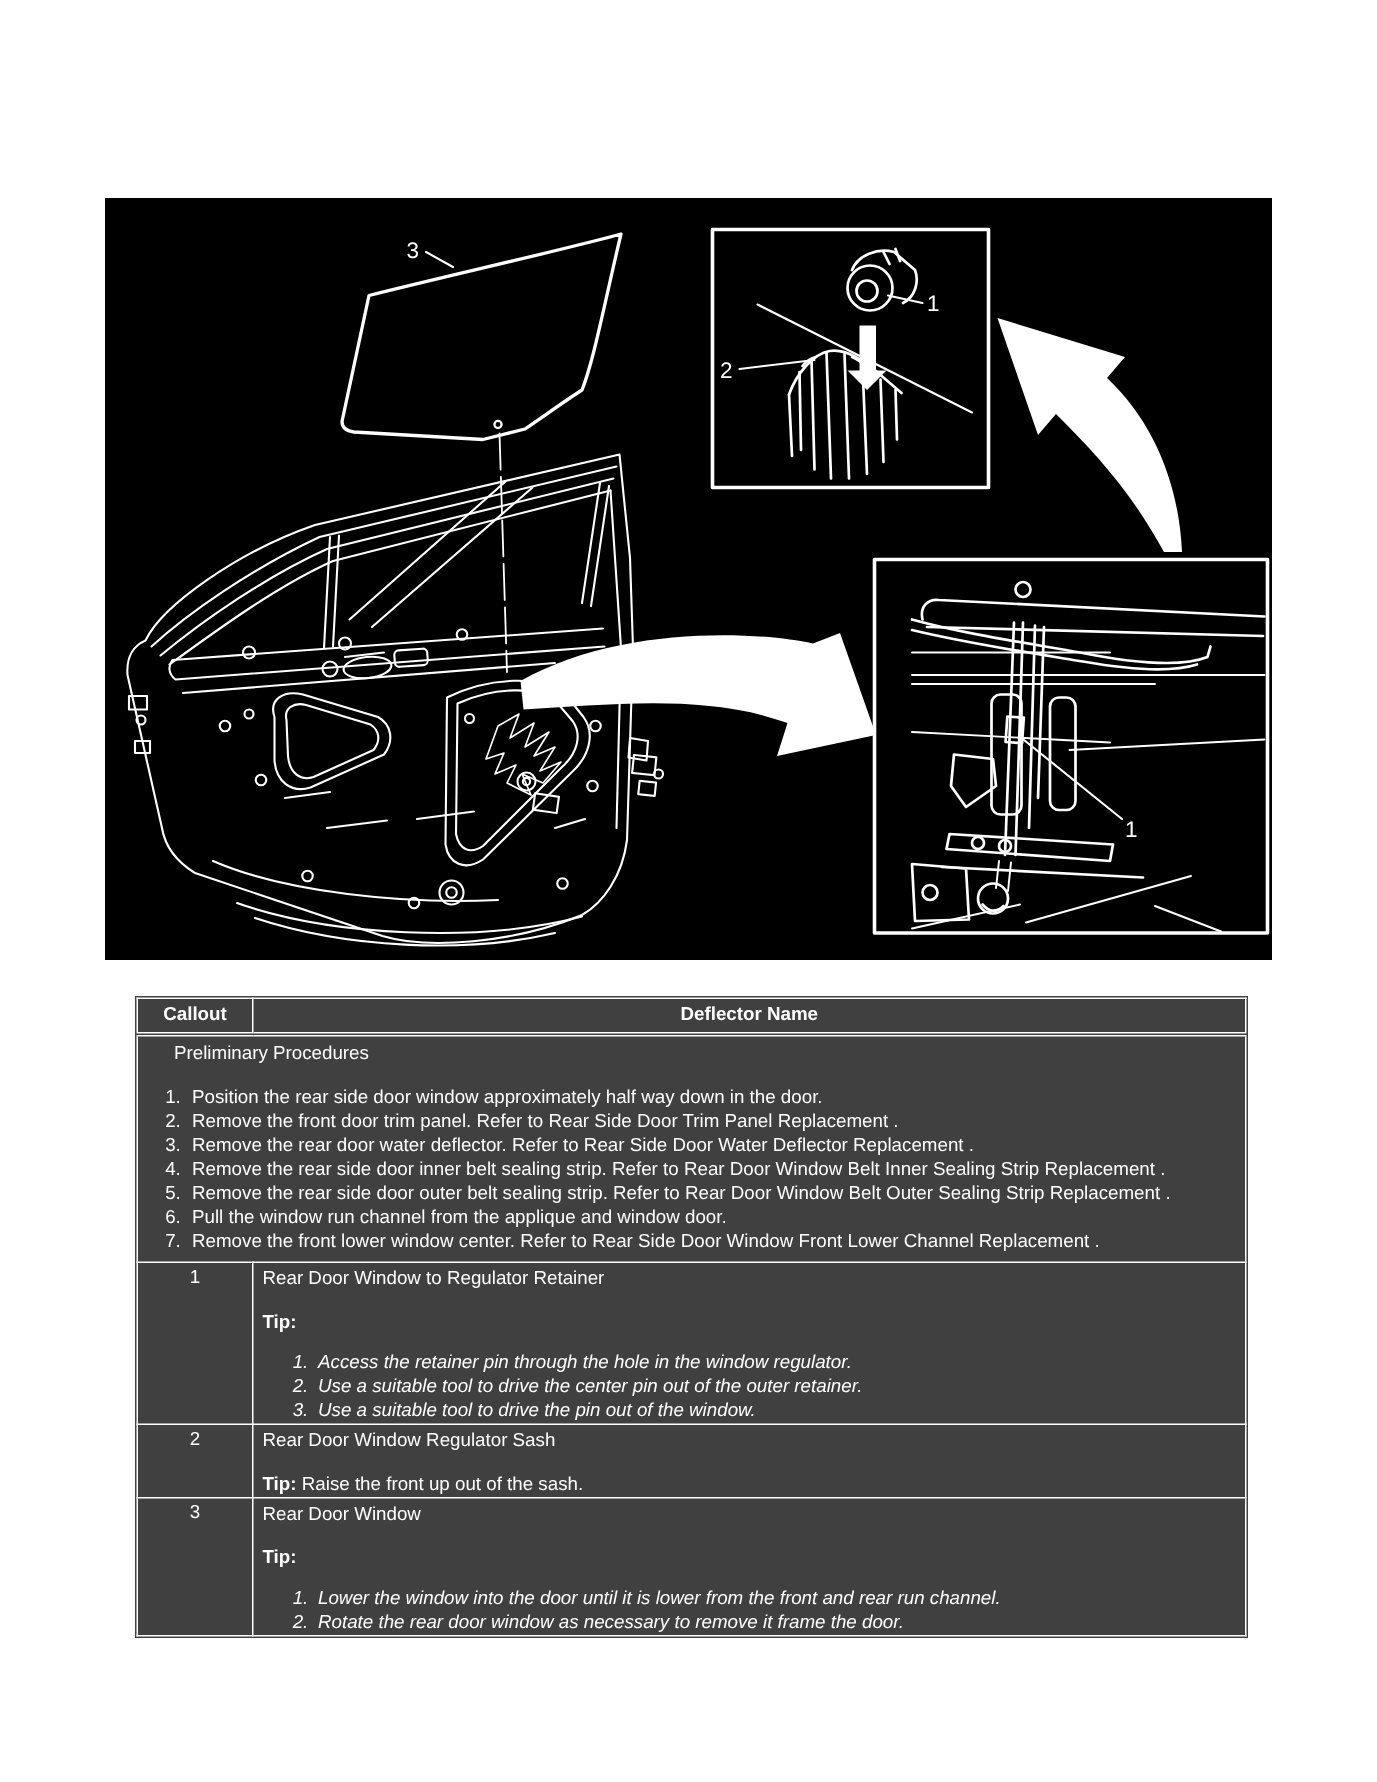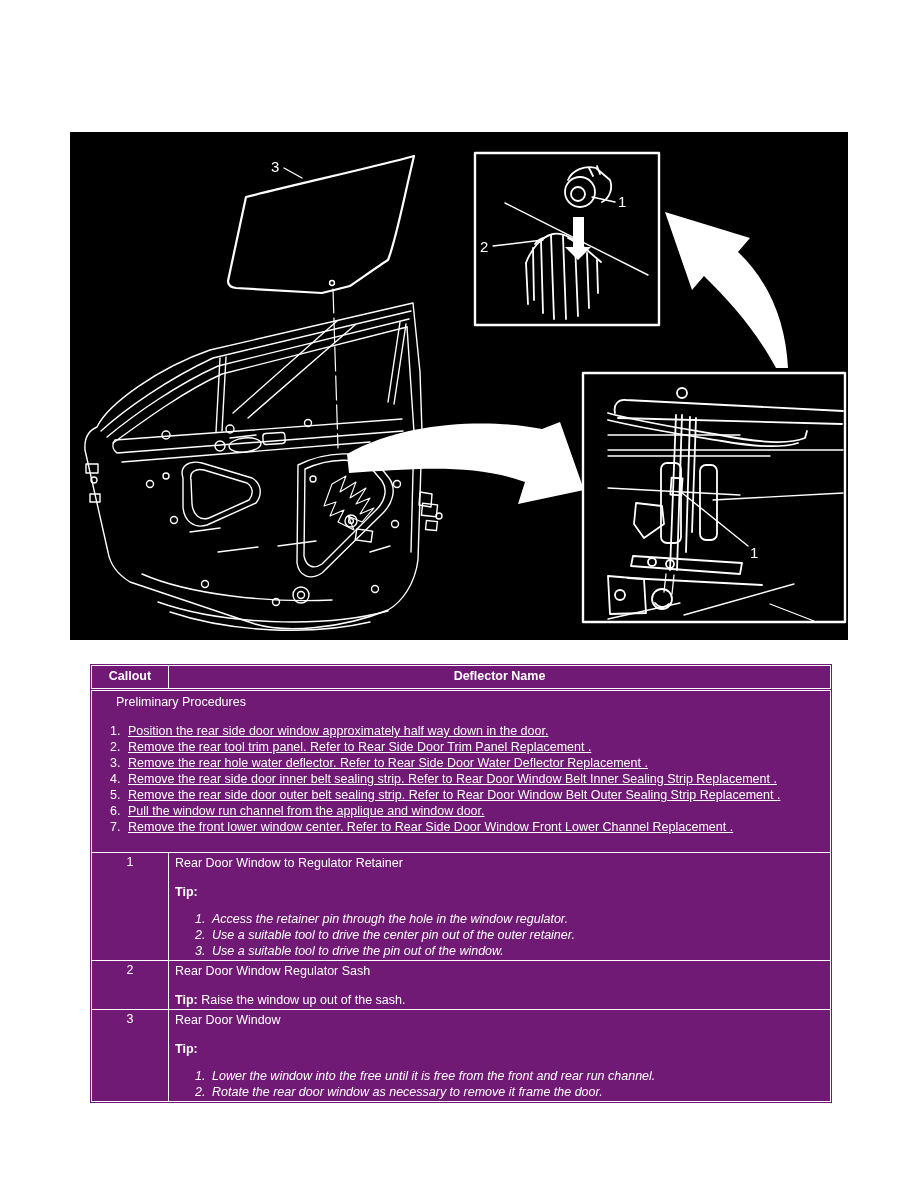--- a/index.html
+++ b/index.html
@@ -4,32 +4,32 @@
 <style>
   html,body{margin:0;padding:0;background:#e8e8e8;}
   .page{position:relative;width:918px;height:1188px;background:#ffffff;margin:0 auto;
         font-family:"Liberation Sans",sans-serif;overflow:hidden;}
   
   .diagram{position:absolute;left:70px;top:132px;width:778px;height:508px;background:#000;}
   .diagram svg{display:block;width:100%;height:100%;}
   .wline{stroke:#fff;fill:none;stroke-linecap:round;stroke-linejoin:round;}
   .callout-num{fill:#fff;font-family:"Liberation Sans",sans-serif;font-size:15px;}
   
-  .doc-table-wrap{position:absolute;left:88px;top:662px;width:740px;background:#701a75;
+  .doc-table-wrap{position:absolute;left:88px;top:662px;width:740px;background:#404040;
                   border:2px solid #fff;padding:1px;}
   table.doc{width:100%;border-collapse:collapse;color:#fff;
             font-family:"Liberation Sans",sans-serif;font-size:12.5px;line-height:16px;}
   table.doc th,table.doc td{border:1px solid #fff;vertical-align:top;padding:1px 6px;}
   table.doc th{font-weight:bold;text-align:center;height:18px;padding:2px 4px;
                border-bottom:3px double #fff;}
   th.callout-col,td.callout-cell{width:64px;}
   td.callout-cell{text-align:center;vertical-align:middle;font-size:12.5px;}
   td.prelim-cell{padding:6px 8px 10px 10px;}
   .prelim-title{font-weight:normal;margin:2px 0 0 18px;}
-  ol.steps{margin:13px 0 0 0;padding:0 0 16px 26px;text-decoration:underline;}
+  ol.steps{margin:13px 0 0 0;padding:0 0 5px 26px;}
   ol.steps li{margin:0;padding-left:4px;}
   td.component-cell{padding:3px 8px 8px 6px;margin-left:44px;}
   .comp-name{margin:1px 0 0 0;}
   .tip-line{margin:13px 0 0 0;}
   .tip-label{font-weight:bold;}
   ol.substeps{margin:11px 0 0 12px;padding:0 0 0 22px;}
   ol.substeps li{margin:0;padding-left:3px;font-style:italic;}
 </style>
 </head>
 <body>
@@ -173,22 +173,22 @@
           <tr>
         <th class="callout-col">Callout</th>
         <th>Deflector Name</th>
       </tr>
 
       <tr style="height:144px;">
         <td class="prelim-cell" colspan="2">
           <div class="prelim-title">Preliminary Procedures</div>
           <ol class="steps">
             <li>Position the rear side door window approximately half way down in the door.</li>
-            <li>Remove the rear tool trim panel. Refer to Rear Side Door Trim Panel Replacement .</li>
-            <li>Remove the rear hole water deflector. Refer to Rear Side Door Water Deflector Replacement .</li>
+            <li>Remove the front door trim panel. Refer to Rear Side Door Trim Panel Replacement .</li>
+            <li>Remove the rear door water deflector. Refer to Rear Side Door Water Deflector Replacement .</li>
             <li>Remove the rear side door inner belt sealing strip. Refer to Rear Door Window Belt Inner Sealing Strip Replacement .</li>
             <li>Remove the rear side door outer belt sealing strip. Refer to Rear Door Window Belt Outer Sealing Strip Replacement .</li>
             <li>Pull the window run channel from the applique and window door.</li>
             <li>Remove the front lower window center. Refer to Rear Side Door Window Front Lower Channel Replacement .</li>
           </ol>
         </td>
       </tr>
 
       <tr style="height:106px;">
         <td class="callout-cell">1</td>
@@ -204,34 +204,34 @@
           </ol>
         </td>
       </tr>
 
       <tr style="height:45px;">
         <td class="callout-cell">2</td>
         <td class="component-cell">
           <div class="comp-name">Rear Door Window Regulator Sash</div>
           <div class="tip-line">
             <span class="tip-label">Tip:</span>
-            <span>Raise the window up out of the sash.</span>
+            <span>Raise the front up out of the sash.</span>
           </div>
         </td>
       </tr>
 
       <tr style="height:86px;">
         <td class="callout-cell">3</td>
         <td class="component-cell">
           <div class="comp-name">Rear Door Window</div>
           <div class="tip-line">
             <span class="tip-label">Tip:</span>
           </div>
           <ol class="substeps">
-            <li>Lower the window into the free until it is free from the front and rear run channel.</li>
+            <li>Lower the window into the door until it is lower from the front and rear run channel.</li>
             <li>Rotate the rear door window as necessary to remove it frame the door.</li>
           </ol>
         </td>
       </tr>
     </tbody>
       </table>
   </div>
 </div>
 
 </body></html>

